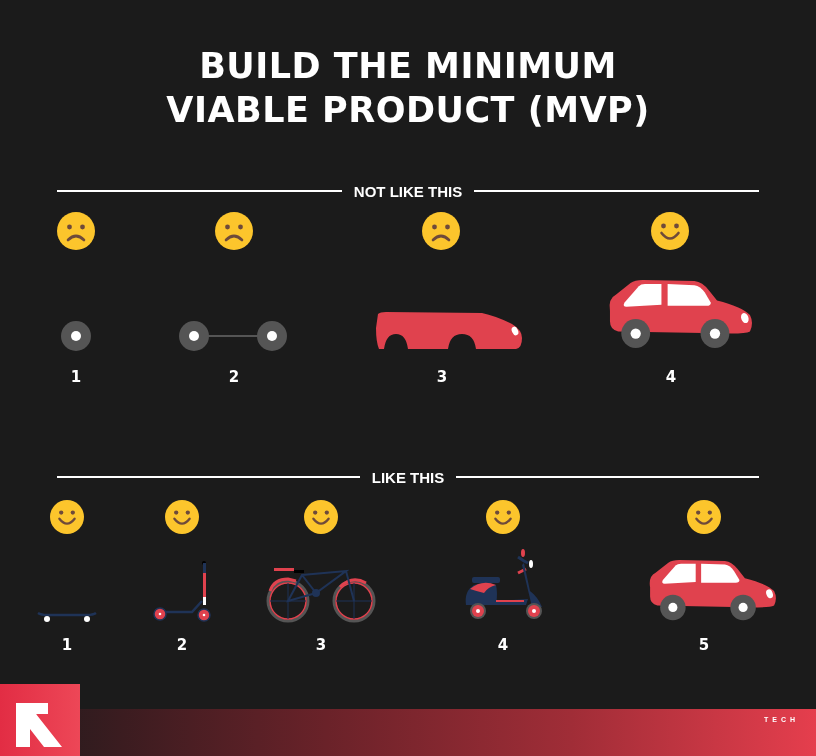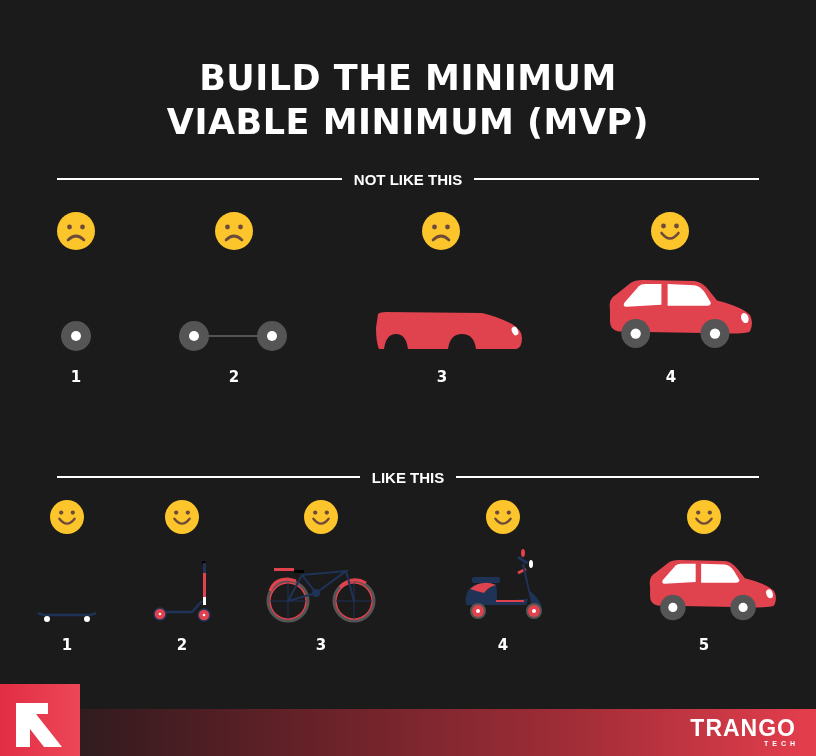--- a/index.html
+++ b/index.html
@@ -3,21 +3,21 @@
 <meta charset="utf-8">
 <style>
   html, body { margin: 0; padding: 0; }
   body {
     width: 816px; height: 756px; position: relative; overflow: hidden;
     background: #1b1b1b;
     font-family: "DejaVu Sans", sans-serif;
     color: #ffffff;
   }
   .title {
-    position: absolute; left: 0; top: 56px; width: 816px;
+    position: absolute; left: 0; top: 44px; width: 816px;
     text-align: center; font-weight: bold; font-size: 35px; line-height: 44px;
     letter-spacing: 0.5px;
   }
   .title div { white-space: nowrap; }
   .section-head {
     position: absolute; left: 57px; width: 702px; height: 20px;
     display: flex; align-items: center;
   }
   .section-head .line { flex: 1; height: 1.5px; background: #ffffff; }
   .section-head .label {
@@ -49,24 +49,24 @@
   .brand .sub {
     font-family: "Liberation Sans", sans-serif; font-weight: bold;
     font-size: 7px; letter-spacing: 4px; line-height: 8px; margin-right: -3px;
   }
 </style>
 </head>
 <body>
 
 <div class="title">
   <div>BUILD THE MINIMUM</div>
-  <div>VIABLE MINIMUM (MVP)</div>
-</div>
-
-<div class="section-head" style="top:169px;">
+  <div>VIABLE PRODUCT (MVP)</div>
+</div>
+
+<div class="section-head" style="top:181px;">
   <div class="line"></div>
   <div class="label">NOT LIKE THIS</div>
   <div class="line"></div>
 </div>
 
 <svg width="0" height="0" style="position:absolute">
   <defs>
     <g id="sad-face">
       <circle cx="19" cy="19" r="19" fill="#fcc52c"></circle>
       <circle cx="12.5" cy="15" r="2.4" fill="#6e4a3a"></circle>
@@ -233,15 +233,14 @@
 </div>
 
 <div class="footer-bar"></div>
 <div class="logo-box">
   <svg width="80" height="72">
     <path d="M16 19 L48 19 L48 30 L36 30 L62 63 L44 63 L30 45 L30 63 L16 63 Z" fill="#ffffff"></path>
     <path d="M16 19 L48 19 L16 50 Z" fill="#ffffff"></path>
   </svg>
 </div>
 <div class="brand">
-  <div class="name">TRANGO</div>
   <div class="sub">TECH</div>
 </div>
 
 </body></html>

